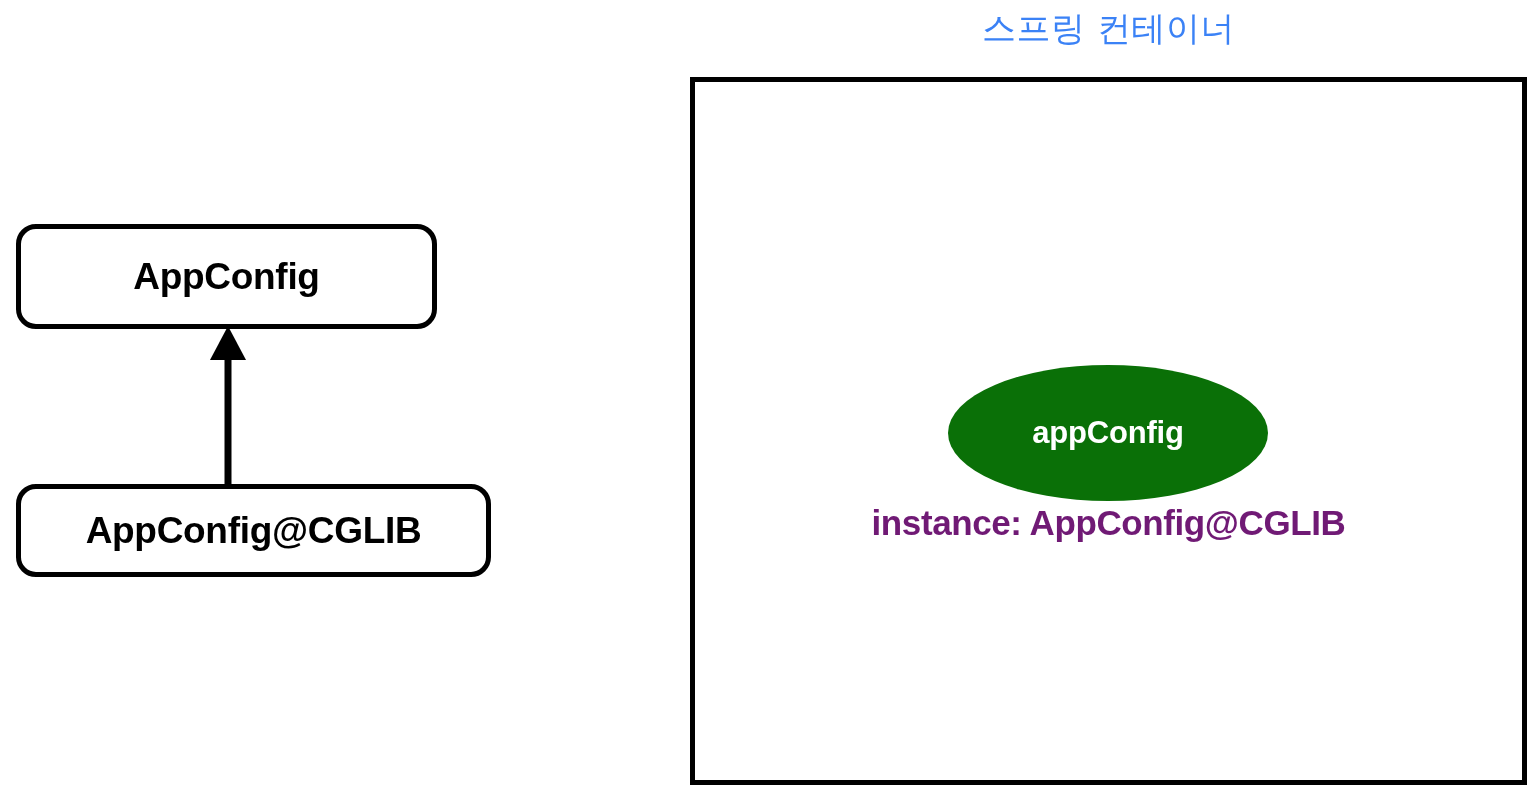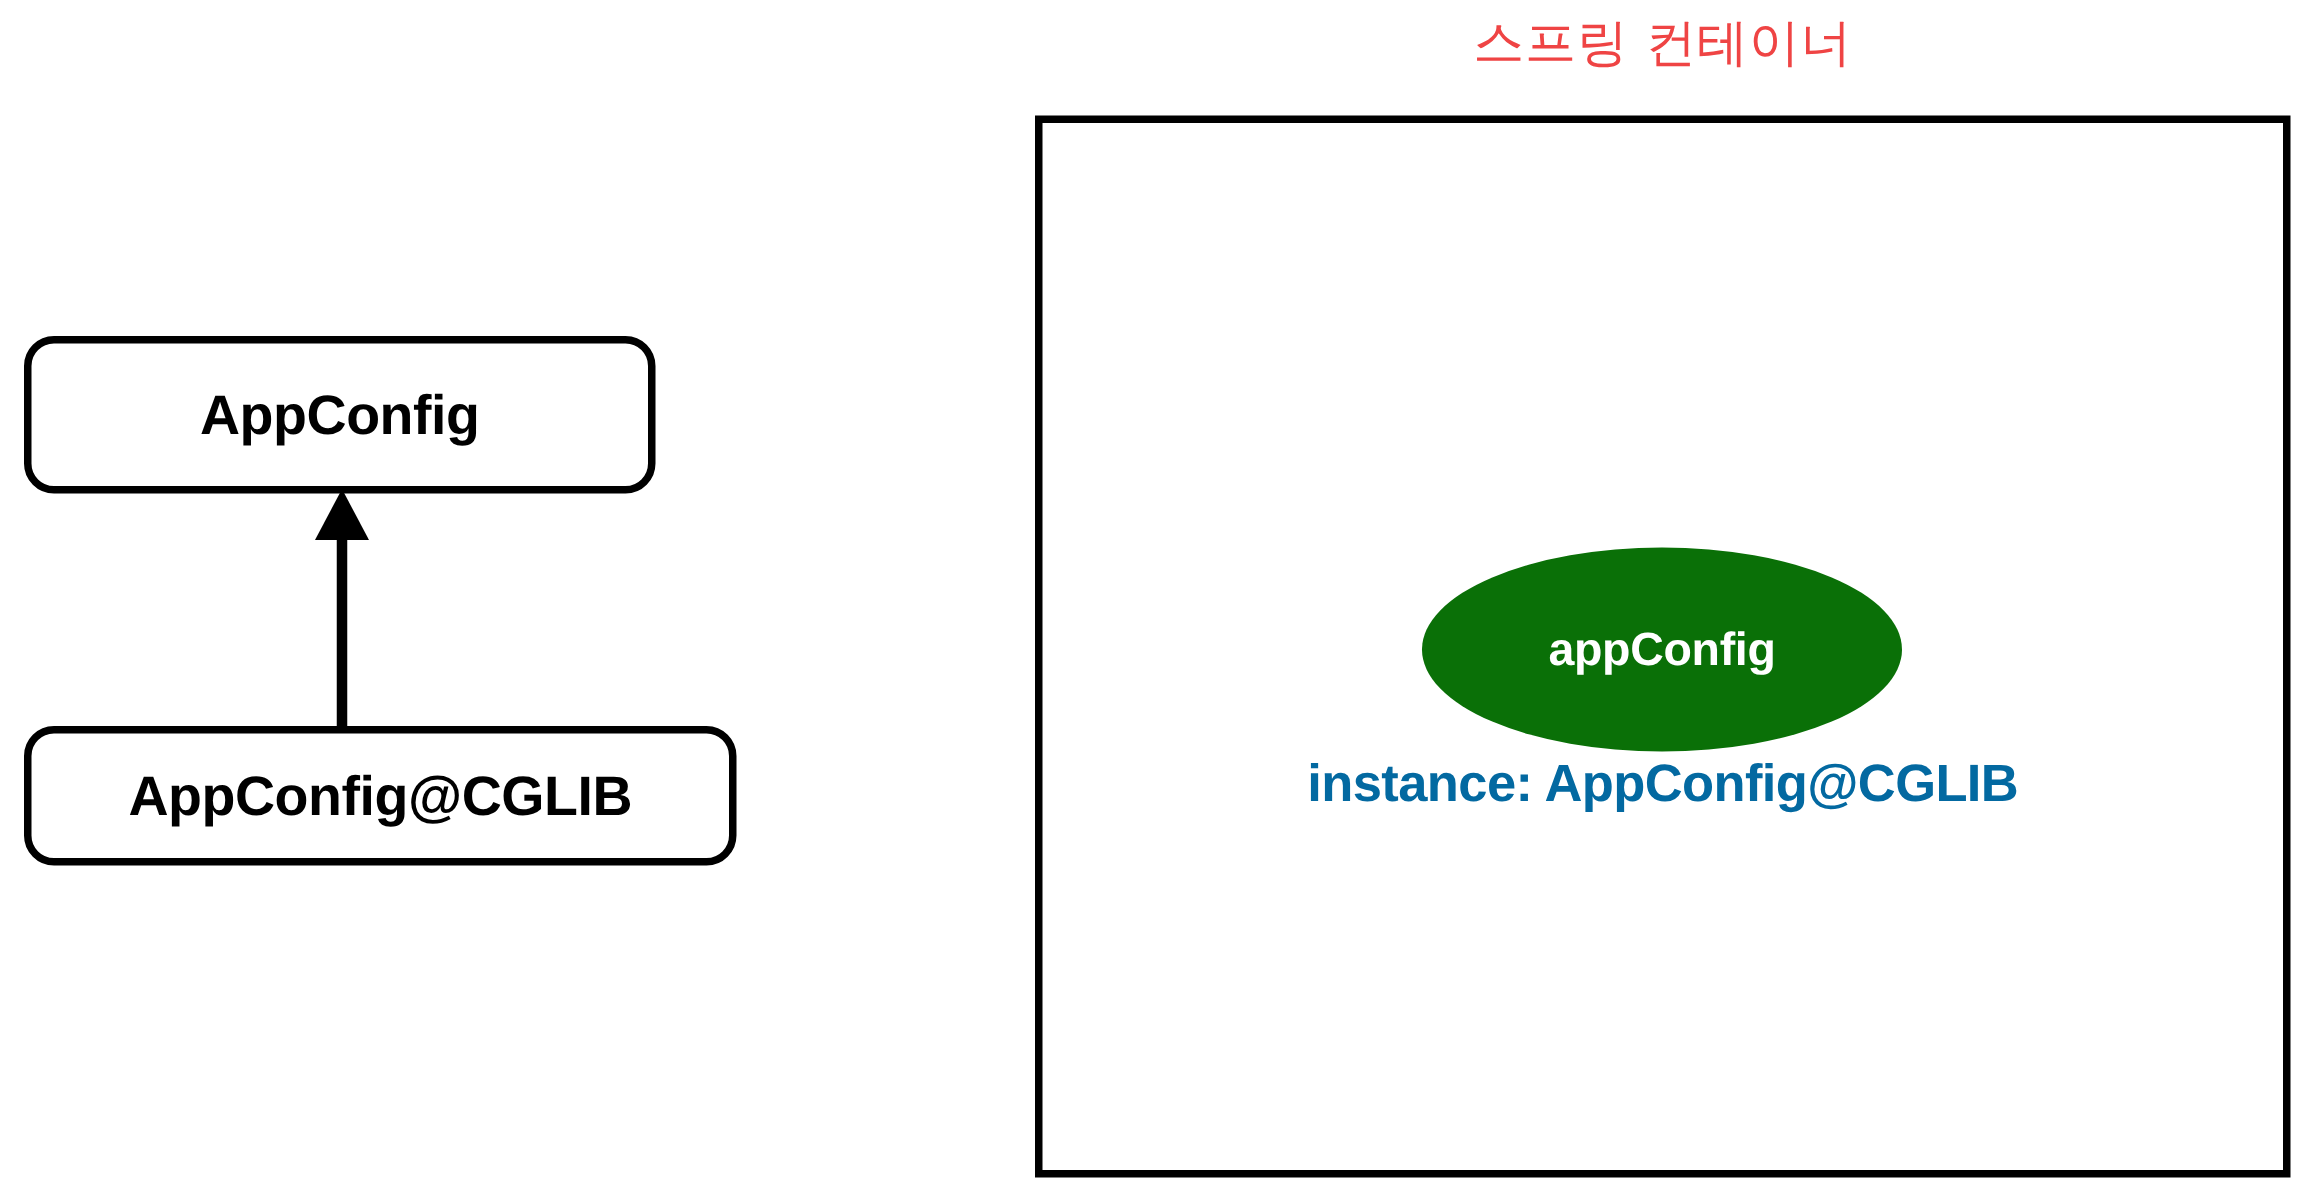--- a/index.html
+++ b/index.html
@@ -65,21 +65,21 @@
 
   
   #spring-container-title {
     position: absolute;
     left: 690px;
     top: 6px;
     width: 837px;
     text-align: center;
     font-size: 34px;
     font-weight: normal;
-    color: #ef4444;
+    color: #3b82f6;
     font-family: "DejaVu Sans", "Liberation Sans", sans-serif;
     letter-spacing: 0.5px;
   }
   #spring-container-box {
     position: absolute;
     left: 690px;
     top: 77px;
     width: 837px;
     height: 708px;
     box-sizing: border-box;
@@ -103,21 +103,21 @@
     font-weight: bold;
     white-space: nowrap;
     letter-spacing: -0.2px;
   }
   #bean-instance-label {
     position: absolute;
     left: 690px;
     top: 503px;
     width: 837px;
     text-align: center;
-    color: #0369a1;
+    color: #701a75;
     font-size: 35px;
     font-weight: bold;
     white-space: nowrap;
     letter-spacing: -0.4px;
   }
 </style>
 </head>
 <body>
 
 <div id="class-diagram">

